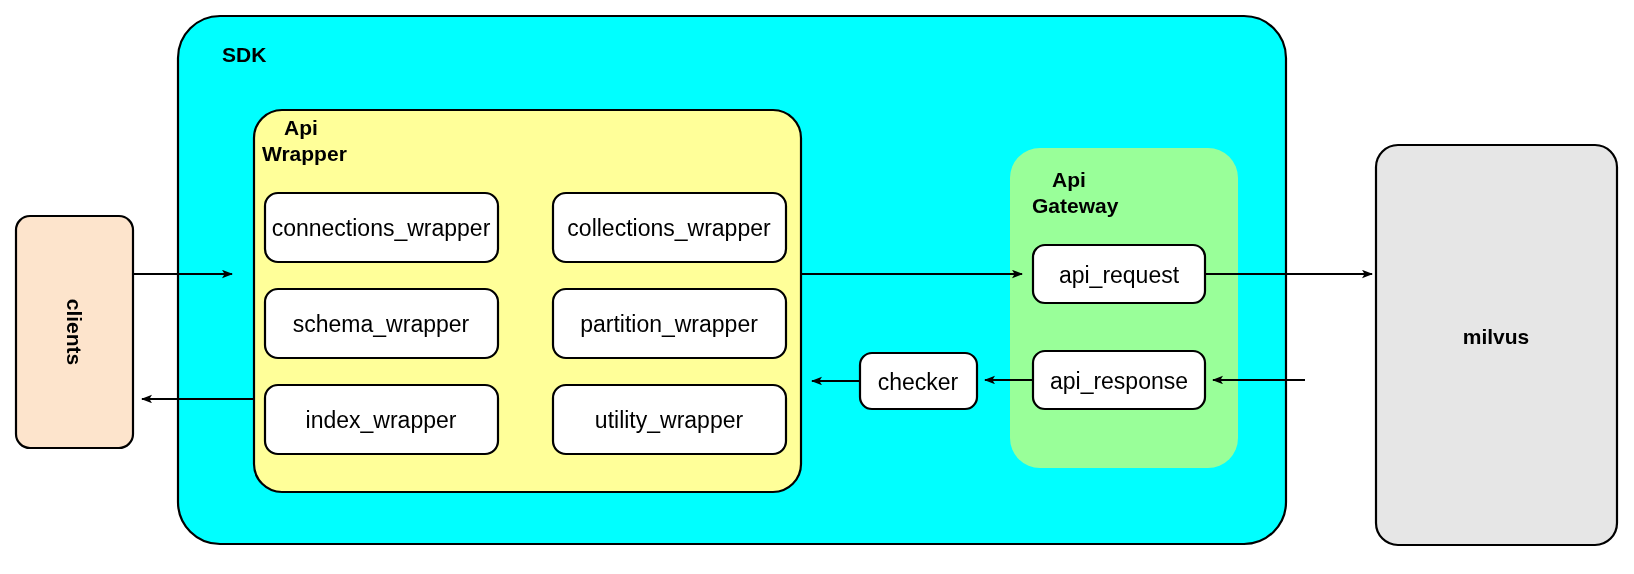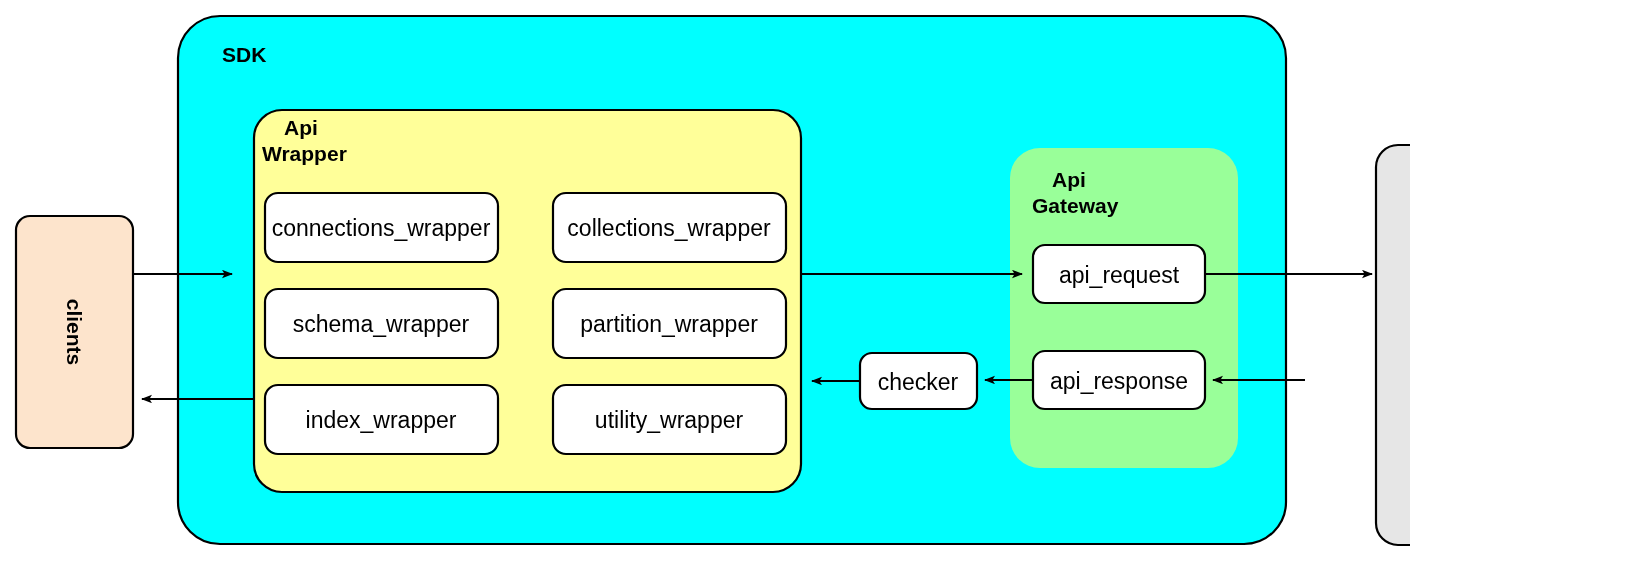--- a/index.html
+++ b/index.html
@@ -2,21 +2,21 @@
 <html><head>
 <meta charset="utf-8">
 <style>
   html, body {
     margin: 0;
     padding: 0;
     background: #ffffff;
   }
   #canvas {
     position: relative;
-    width: 1410px;
+    width: 1634px;
     height: 574px;
     background: #ffffff;
     font-family: "Liberation Sans", sans-serif;
     overflow: hidden;
     text-align: right;
   }
   svg#diagram {
     position: absolute;
     left: 0;
     top: 0;

